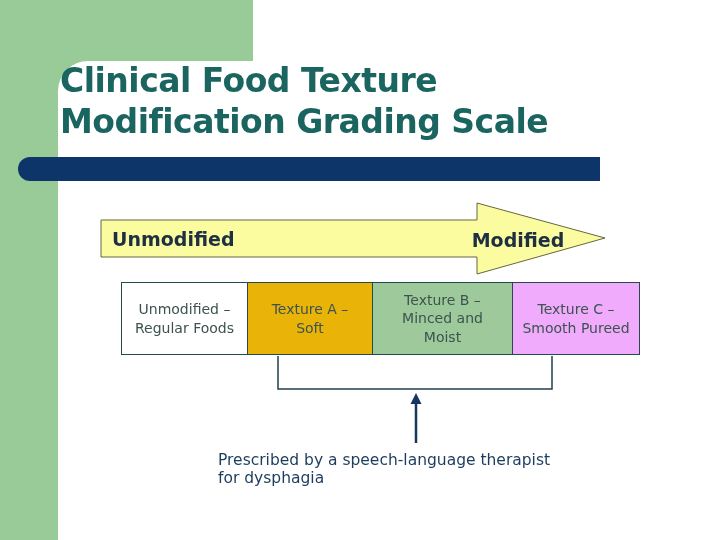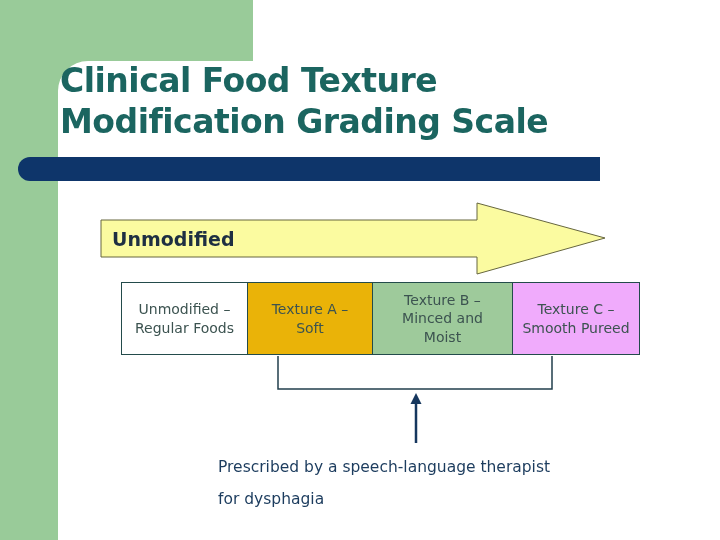--- a/index.html
+++ b/index.html
@@ -19,21 +19,21 @@
   .banner-label.unmod{left:112px;top:228px;}
   .banner-label.mod{left:468px;top:229px;width:100px;text-align:center;}
   .boxes{position:absolute;left:100px;top:282px;display:flex;padding-left:21px;}
   .box{box-sizing:border-box;border:1px solid #234B4B;height:73px;display:flex;
        align-items:center;justify-content:center;text-align:center;white-space:pre-line;
        font-size:14px;line-height:18.5px;color:#3C5350;padding:0 2px;}
   .b1{width:127px;background:#FFFFFF;}
   .b2{width:126px;background:#eab308;margin-left:-1px;}
   .b3{width:141px;background:#9ECA9B;margin-left:-1px;}
   .b4{width:128px;background:#f0abfc;margin-left:-1px;}
-  .caption{position:absolute;left:218px;top:451px;font-size:15.5px;line-height:32px;
+  .caption{position:absolute;left:218px;top:451px;font-size:15.5px;line-height:18px;
            color:#1C3C5E;font-weight:500;white-space:pre-line;}
 </style>
 </head>
 <body>
 
 <div class="slide">
 
   <div class="green-top"></div>
   <div class="green-col"></div>
   <div class="corner-patch"></div>
@@ -47,20 +47,21 @@
   <div class="accent-bar"></div>
 
   <svg class="overlay" width="720" height="540" viewBox="0 0 720 540">
     <polygon points="101,220 477,220 477,203 605,238 477,274 477,257 101,257" fill="#FBFBA0" stroke="#66663F" stroke-width="1"></polygon>
     <polyline points="278,356 278,389 552,389 552,356" fill="none" stroke="#223F4C" stroke-width="1.5"></polyline>
     <line x1="416" y1="443" x2="416" y2="402" stroke="#16375E" stroke-width="2.5"></line>
     <polygon points="416,393 410.5,404 421.5,404" fill="#16375E"></polygon>
   </svg>
 
   <div class="banner-label unmod">Unmodified</div>
+  <div class="banner-label mod">Modified</div>
 
   <div class="boxes">
     <div class="box b1">Unmodified –
 Regular Foods</div>
     <div class="box b2">Texture A –
 Soft</div>
     <div class="box b3">Texture B –
 Minced and
 Moist</div>
     <div class="box b4">Texture C –

